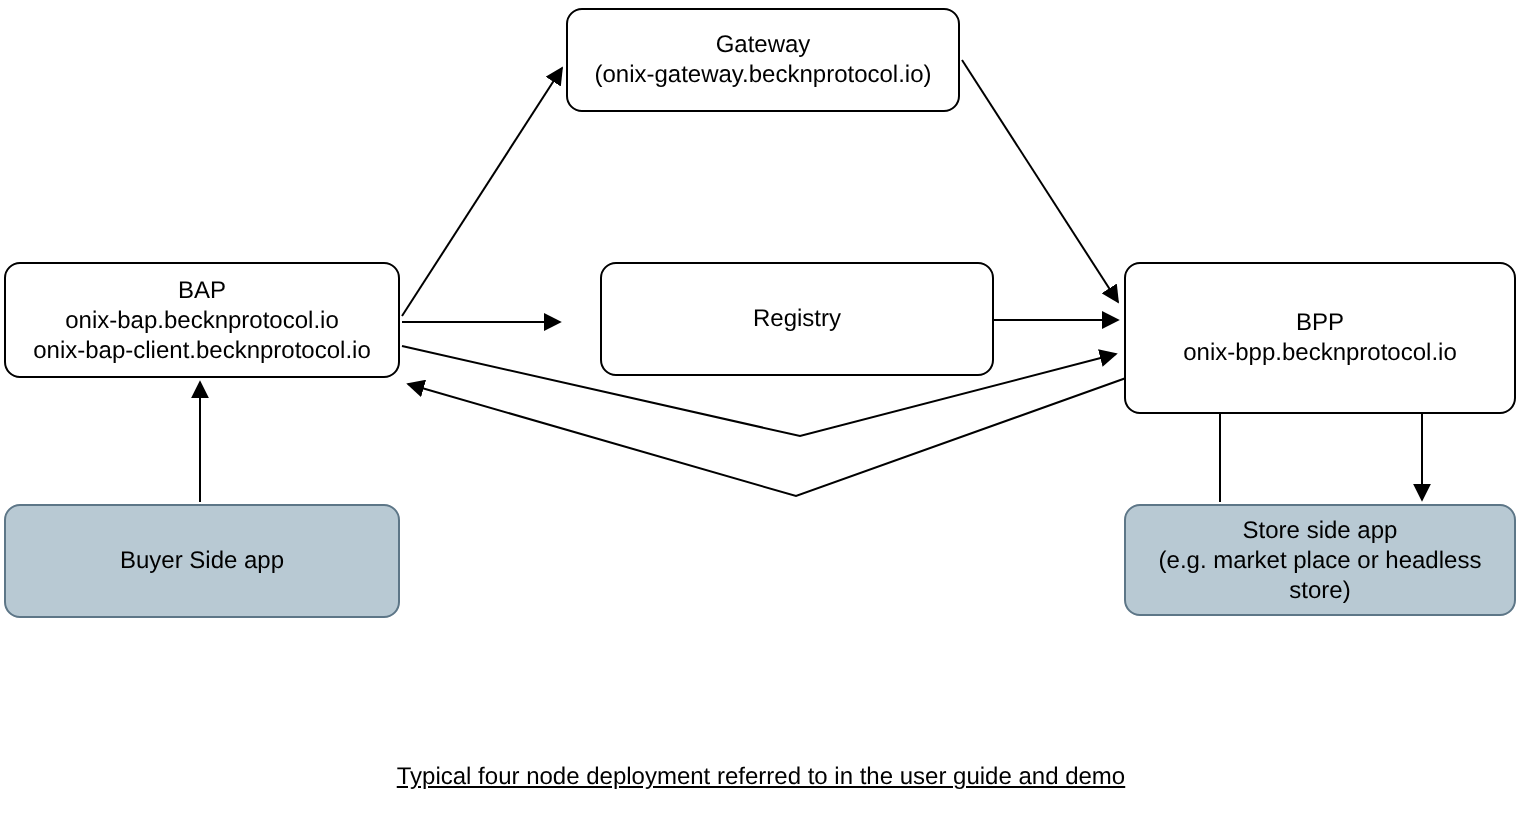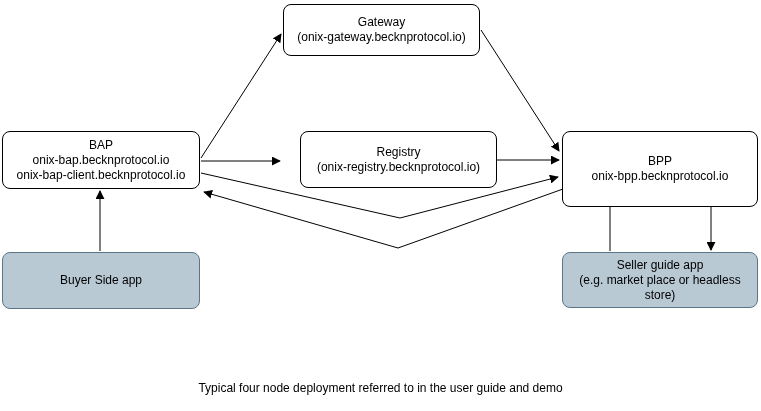--- a/index.html
+++ b/index.html
@@ -44,20 +44,21 @@
   }
   .caption {
     position: absolute;
     left: 0;
     top: 381px;
     width: 100%;
     text-align: center;
     font-size: 12px;
     line-height: 15px;
     color: var(--text-color, #000000);
+    text-decoration: underline;
   }
 </style>
 </head>
 <body>
 
 <div id="canvas">
 
   <svg id="edges" viewBox="0 0 761 411" xmlns="http://www.w3.org/2000/svg">
     <defs>
       <marker id="arrow" viewBox="0 0 10 10" refX="9" refY="5" markerWidth="9" markerHeight="9" orient="auto">
@@ -84,32 +85,31 @@
   </div>
 
   <div class="node" style="left:2px; top:131px; width:198px; height:58px">
     <div>BAP</div>
     <div>onix-bap.becknprotocol.io</div>
     <div>onix-bap-client.becknprotocol.io</div>
   </div>
 
   <div class="node" style="left:300px; top:131px; width:197px; height:57px">
     <div>Registry</div>
-    <div>(onix-registry.becknprotocol.io)</div>
   </div>
 
   <div class="node" style="left:562px; top:131px; width:196px; height:76px">
     <div>BPP</div>
     <div>onix-bpp.becknprotocol.io</div>
   </div>
 
   <div class="node app" style="left:2px; top:252px; width:198px; height:57px">
     <div>Buyer Side app</div>
   </div>
 
   <div class="node app" style="left:562px; top:252px; width:196px; height:56px">
-    <div>Seller guide app</div>
+    <div>Store side app</div>
     <div>(e.g. market place or headless store)</div>
   </div>
 
   <div class="caption">Typical four node deployment referred to in the user guide and demo</div>
 
 </div>
 
 </body></html>

